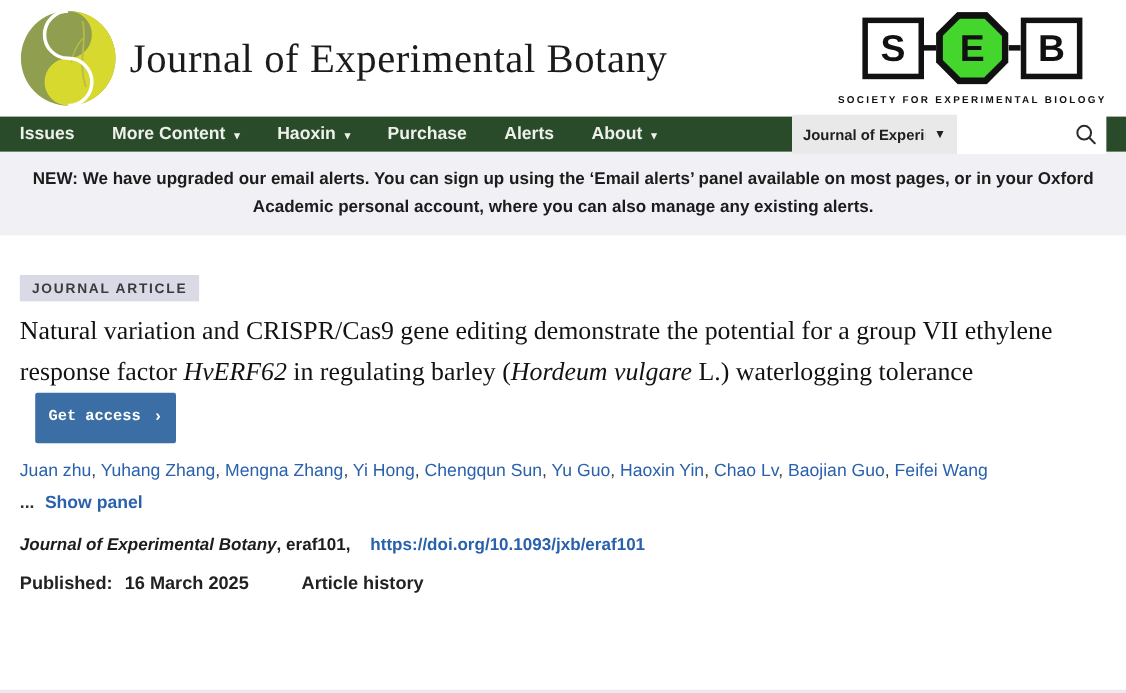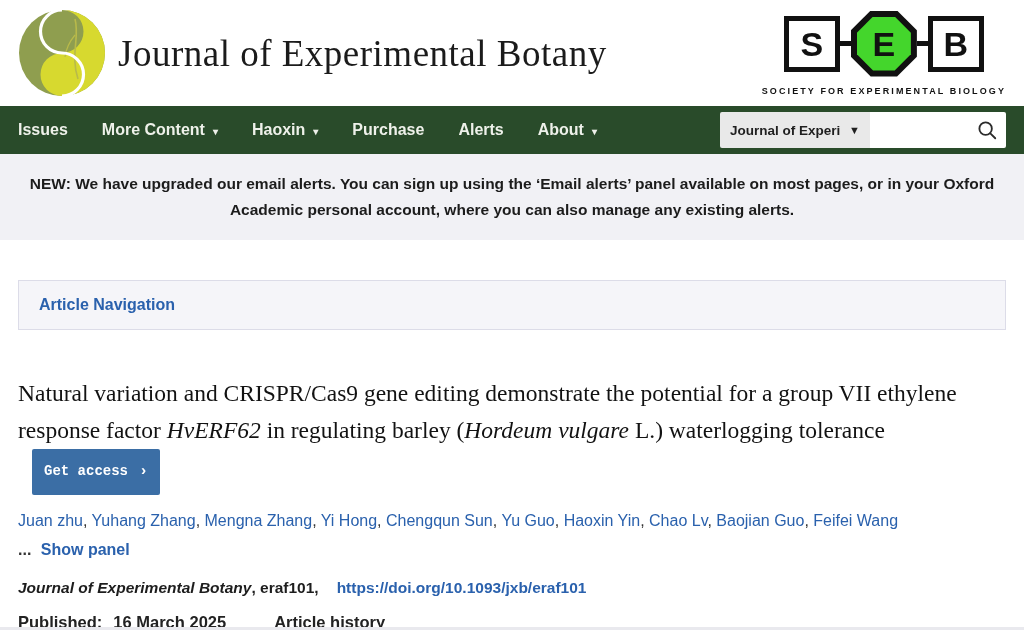--- a/index.html
+++ b/index.html
@@ -20,35 +20,35 @@
   .seb-square { width:56px; height:56px; border:5px solid #111; background:#fff; display:flex; align-items:center; justify-content:center; }
   .seb-letter { font-weight:800; font-size:34px; color:#111; line-height:1; }
   .seb-connector { width:11px; height:5px; background:#111; }
   .seb-oct-outer { width:66px; height:66px; background:#111; display:flex; align-items:center; justify-content:center;
     clip-path:polygon(30% 0%,70% 0%,100% 30%,100% 70%,70% 100%,30% 100%,0% 70%,0% 30%); }
   .seb-oct-inner { width:54px; height:54px; background:#44d62c; display:flex; align-items:center; justify-content:center;
     clip-path:polygon(30% 0%,70% 0%,100% 30%,100% 70%,70% 100%,30% 100%,0% 70%,0% 30%); }
   .seb-tagline { font-family:Liberation Sans, sans-serif; font-weight:700; font-size:9px; letter-spacing:2.1px; color:#111; white-space:nowrap; }
 
   
-  .navbar { height:48px; background:#294b2a; display:flex; align-items:center; justify-content:space-between; padding:0 18px; }
+  .navbar { height:32px; background:#294b2a; display:flex; align-items:center; justify-content:space-between; padding:0 18px; }
   .nav-items { display:flex; align-items:center; gap:34px; }
   .nav-item { display:flex; align-items:center; gap:8px; color:#eef1ea; font-weight:700; font-size:16px; text-decoration:none; cursor:pointer; }
   .nav-caret { font-size:10px; position:relative; top:1px; }
 
   .search { display:flex; height:36px; border-radius:2px; overflow:hidden; }
   .search-scope { background:#e9e9e9; width:150px; display:flex; align-items:center; gap:8px; padding:0 10px; cursor:pointer; }
   .scope-text { flex:1; font-size:13.5px; font-weight:700; color:#1f1f1f; white-space:nowrap; overflow:hidden; }
   .scope-caret { font-size:11px; color:#1f1f1f; }
   .search-box { background:#fff; width:136px; display:flex; align-items:center; padding:0 8px 0 6px; }
   .search-box input { border:none; outline:none; flex:1; min-width:0; font-size:14px; background:transparent; }
   .search-icon svg { display:block; }
 
   
-  .notice { background:#f1f1f5; height:86px; display:flex; align-items:center; justify-content:center; padding:0 8px; }
+  .notice { background:#f1f1f5; height:76px; display:flex; align-items:center; justify-content:center; padding:0 8px; }
   .notice p { margin:0; max-width:1004px; text-align:center; font-size:15.5px; font-weight:600; color:#1c1c1c; line-height:26px; }
 
   
   .content { padding:0 18px; }
   .article-nav-box { margin-top:40px; height:50px; background:#f5f5f9; border:1px solid #dcdce8; display:flex; align-items:center; padding:0 20px; cursor:pointer; }
   .article-nav-label { color:#2a61ad; font-weight:700; font-size:16px; }
 
   .badge-row { margin-top:36px; display:flex; align-items:center; gap:16px; }
   .type-badge { background:#d9dae6; color:#3a3a3a; font-weight:700; font-size:12.5px; letter-spacing:1.6px; padding:5px 11px; }
   .status-label { color:#333; font-weight:700; font-size:12.5px; letter-spacing:1.6px; }
@@ -163,25 +163,23 @@
     </div>
   </div>
 </nav>
 
 <div class="notice">
   <p>NEW: We have upgraded our email alerts. You can sign up using the ‘Email alerts’ panel available on most pages, or in your Oxford Academic personal account, where you can also manage any existing alerts.</p>
 </div>
 
 <main class="content">
 
-  <div class="article-nav-box">
-    <span class="article-nav-label">Article Navigation</span>
-  </div>
 
   <div class="badge-row">
+    <span class="type-badge">JOURNAL ARTICLE</span>
   </div>
 
   <h1 class="article-title"><span><span>Natural variation and CRISPR/Cas9 gene editing demonstrate the potential for a group VII ethylene response factor </span><span class="italic">HvERF62</span><span> in regulating barley (</span><span class="italic">Hordeum vulgare</span><span> L.) waterlogging tolerance</span></span><a class="get-access">
         <span>Get access</span>
         <span class="chev">›</span>
       </a></h1>
 
   <div class="authors">
     
   

